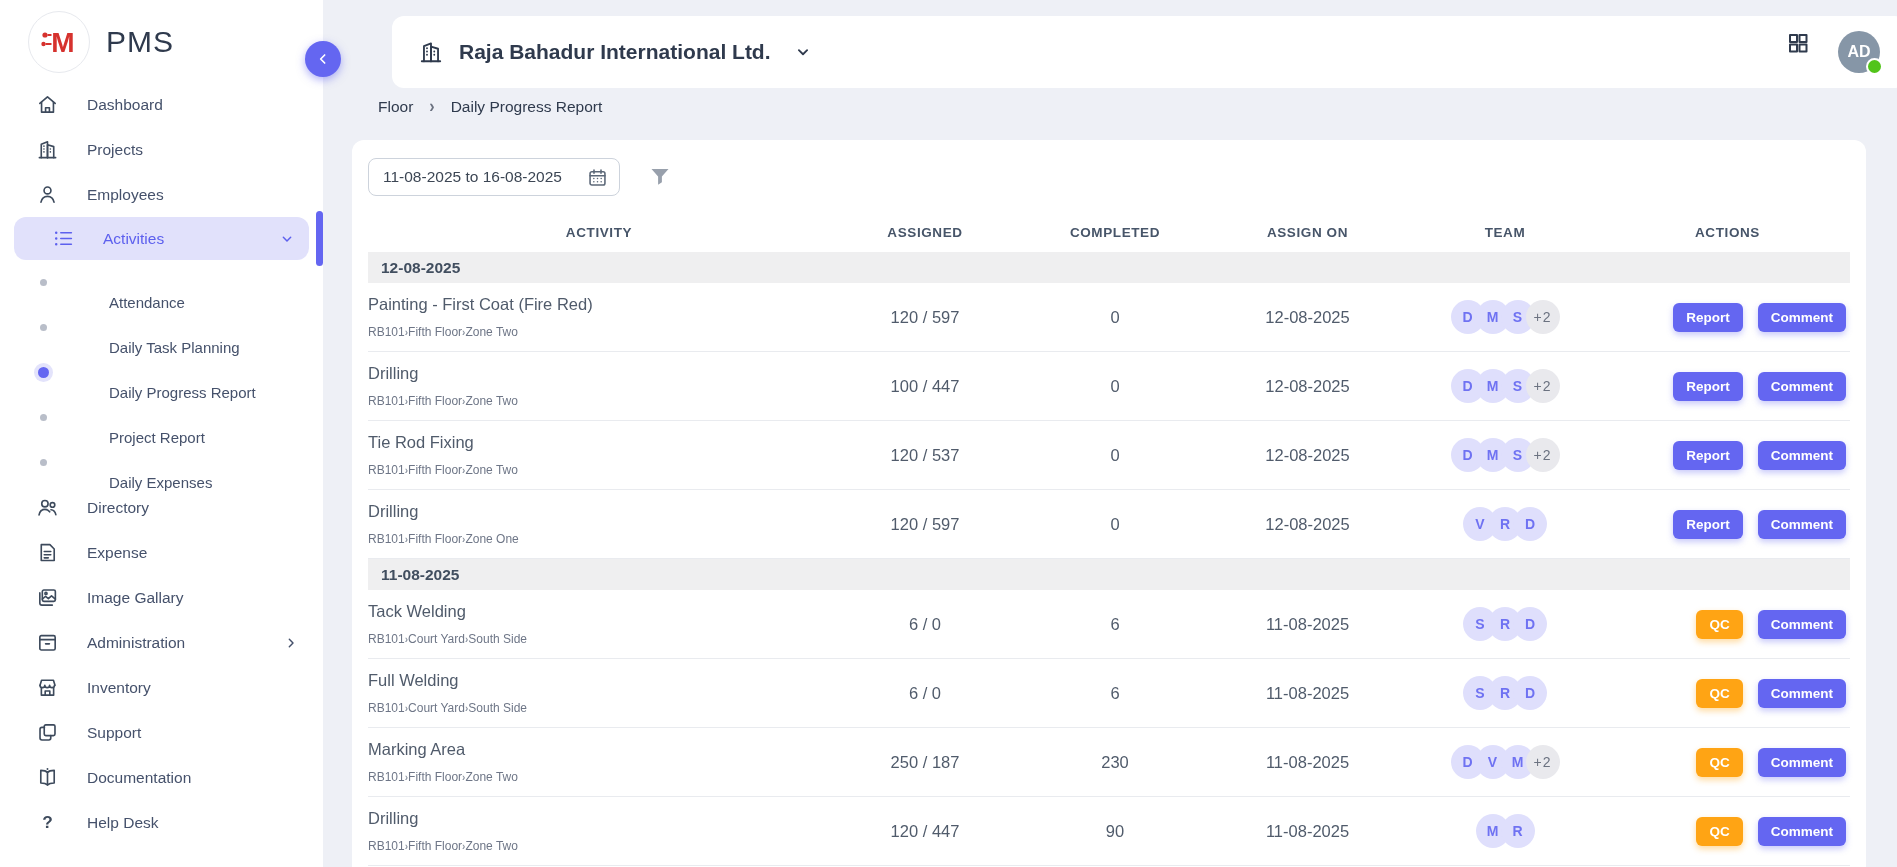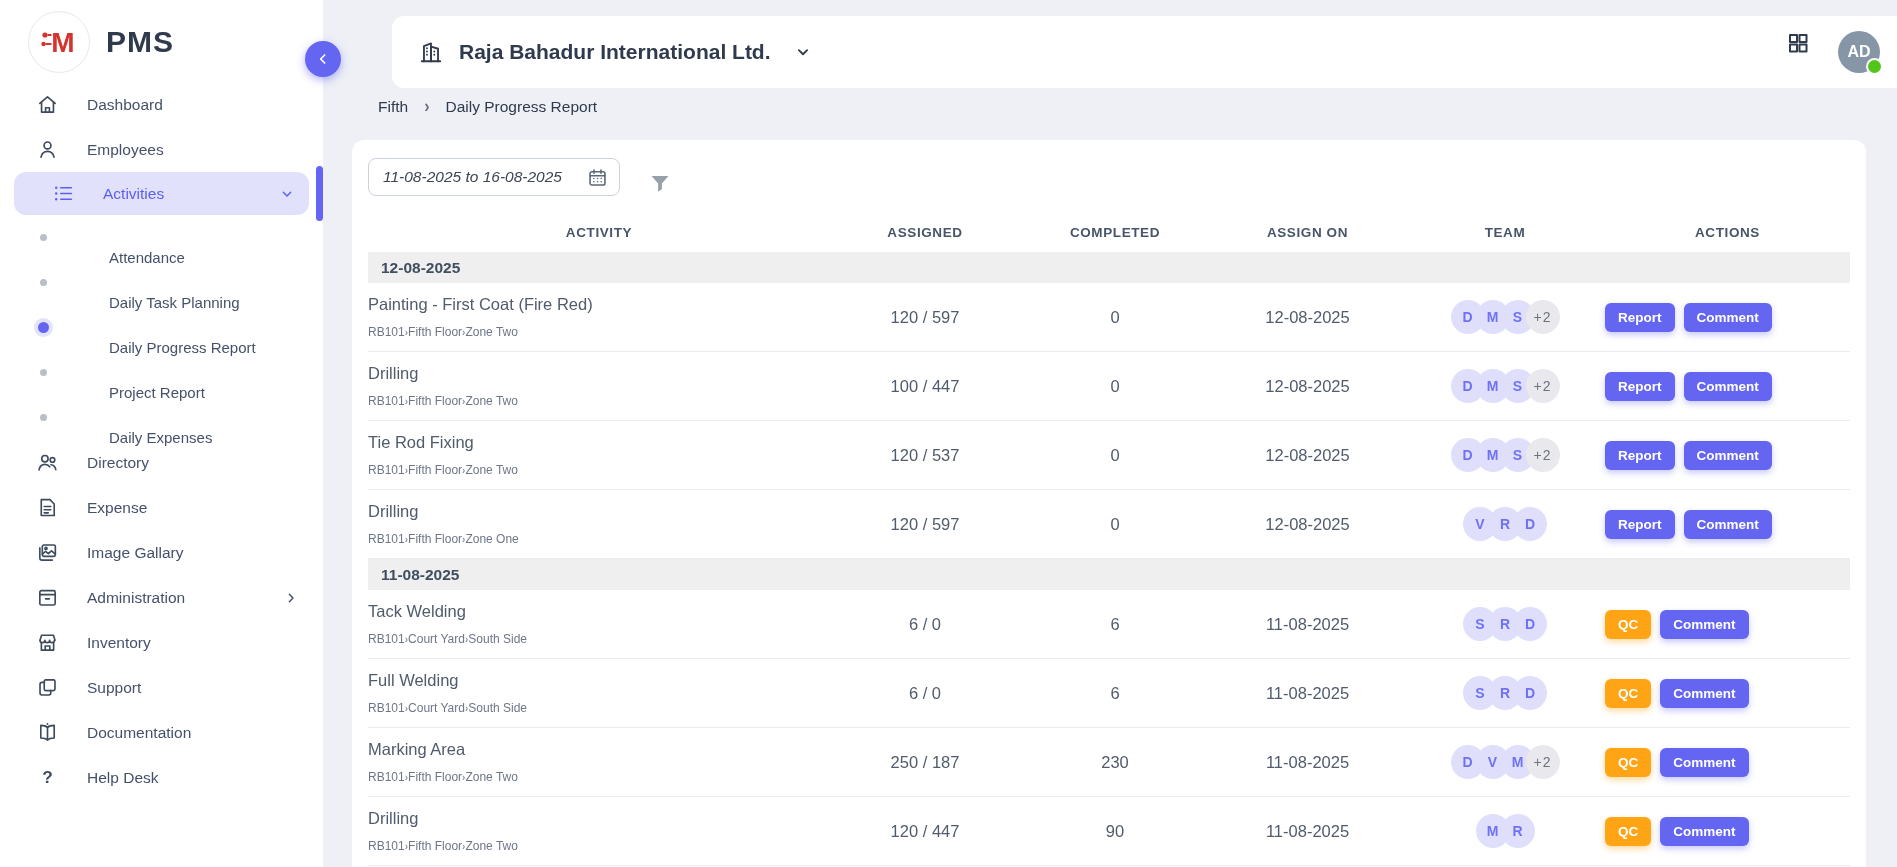--- a/index.html
+++ b/index.html
@@ -8,21 +8,21 @@
     background:#eef0f6;font-family:"Liberation Sans",sans-serif;
     -webkit-font-smoothing:antialiased;
   }
   svg{display:block}
   .icon svg,.mi-icon svg{width:100%;height:100%;fill:none;stroke:currentColor;stroke-width:1.7;stroke-linecap:round;stroke-linejoin:round;}
 
   
   .sidebar{position:absolute;left:0;top:0;width:323px;height:867px;background:#fff;z-index:2;}
   .logo-row{display:flex;align-items:center;gap:16px;padding:16px 0 8px 28px;height:76px;box-sizing:border-box;}
   .logo-circle{width:60px;height:60px;border-radius:50%;border:1px solid #e7e9ee;display:flex;align-items:center;justify-content:center;background:#fff;}
-  .app-name{font-size:30px;font-weight:700;color:#2f3a4d;letter-spacing:1px;}
+  .app-name{font-size:30px;font-weight:400;color:#2f3a4d;letter-spacing:1px;}
   .collapse-btn{position:absolute;left:305px;top:41px;width:36px;height:36px;border-radius:50%;
     background:#6466f1;color:#fff;display:flex;align-items:center;justify-content:center;
     box-shadow:0 3px 8px rgba(100,102,241,.5);cursor:pointer;z-index:6;}
   .collapse-btn svg{width:16px;height:16px;fill:none;stroke:#fff;stroke-width:2.5;stroke-linecap:round;stroke-linejoin:round;}
 
   .menu{padding-top:6px;}
   .menu-item{position:relative;display:flex;align-items:center;gap:28px;height:45px;padding:0 24px 0 36px;
     color:#45516b;font-size:15.5px;cursor:pointer;}
   .mi-icon{width:23px;height:23px;color:#3d4a5c;flex:0 0 auto;}
   .mi-chevron{margin-left:auto;width:16px;height:16px;color:#45516b;}
@@ -51,21 +51,21 @@
     display:flex;align-items:center;justify-content:center;position:relative;cursor:pointer;}
   .status-dot{position:absolute;right:-3px;bottom:-2px;width:13px;height:13px;background:#52c41a;border-radius:50%;border:2px solid #fff;}
 
   
   .breadcrumb{position:absolute;left:378px;top:98px;display:flex;align-items:center;gap:16px;font-size:15.5px;color:#2f3a4d;}
   .bc-sep{color:#6b7280;font-size:16px;font-weight:700;transform:scaleY(1.1);}
 
   
   .main-card{position:absolute;left:352px;top:140px;width:1514px;height:727px;background:#fff;
     border-radius:12px 12px 0 0;padding:18px 16px;box-sizing:border-box;}
-  .filters{display:flex;align-items:flex-end;gap:28px;font-style:italic;}
+  .filters{display:flex;align-items:center;gap:28px;}
   .date-input{display:flex;align-items:center;justify-content:space-between;border:1px solid #cdd3dc;border-radius:8px;
     height:38px;width:252px;padding:0 11px 0 14px;box-sizing:border-box;font-size:15.5px;color:#3c4654;cursor:text;background:#fff;}
   .cal-icon{width:21px;height:21px;color:#5c6878;}
   .cal-icon svg{stroke-width:1.8;}
   .funnel-icon{width:24px;height:24px;cursor:pointer;}
 
   
   .tbl{margin-top:16px;--cols:1fr 190px 190px 195px 200px 245px;}
   .thead{display:grid;grid-template-columns:var(--cols);height:40px;align-items:center;
     font-size:13.5px;font-weight:700;color:#475569;letter-spacing:.6px;}
@@ -76,21 +76,21 @@
   .cell-activity{padding-right:10px;}
   .act-title{font-size:16.5px;color:#505b6b;margin-bottom:11px;}
   .act-crumb{font-size:12px;color:#6e7687;display:flex;align-items:center;}
   .crumb-sep{color:#8d95a2;font-size:10px;font-weight:700;}
   .cell-num{text-align:center;font-size:16.5px;color:#505b6b;}
   .cell-team{display:flex;justify-content:center;align-items:center;}
   .av{width:34px;height:34px;border-radius:50%;background:#dfdffc;color:#6f72f2;font-size:14px;font-weight:700;
     display:flex;align-items:center;justify-content:center;margin-left:-9px;}
   .av:first-child{margin-left:0;}
   .av.more{background:#e9e9ed;color:#6b7280;font-weight:400;letter-spacing:1px;}
-  .cell-actions{display:flex;justify-content:flex-start;gap:9px;padding-right:4px;}
+  .cell-actions{display:flex;justify-content:flex-end;gap:15px;padding-right:4px;}
   .btn{height:29px;border:none;border-radius:6px;color:#fff;font-weight:700;font-size:13.5px;padding:0 13px;
     font-family:"Liberation Sans",sans-serif;cursor:pointer;}
   .btn.primary{background:#6466f1;box-shadow:0 3px 6px rgba(100,102,241,.35);}
   .btn.warning{background:#ffa414;box-shadow:0 3px 6px rgba(255,164,20,.4);}
 </style>
 </head>
 <body>
 
 <div class="sidebar">
   <div class="logo-row">
@@ -114,20 +114,31 @@
   <div class="menu" id="menu">
       <div class="menu-item">
         <span class="mi-icon">
           <svg viewBox="0 0 24 24">
             <path d="M4 10.8 12 4l8 6.8"></path>
             <path d="M5.8 9.6V20h12.4V9.6"></path>
             <path d="M10 20v-4.6h4V20"></path>
           </svg>
         </span>
         <span class="mi-label">Dashboard</span>
+      </div>
+      <div class="menu-item">
+        <span class="mi-icon">
+          <svg viewBox="0 0 24 24">
+            <path d="M3.5 20.5h17"></path>
+            <path d="M5.5 20.5V6.5L12 4v16.5"></path>
+            <path d="M12 20.5V7l6.5 2V20.5"></path>
+            <path d="M8.3 8.5h.01M8.3 11.5h.01M8.3 14.5h.01M15 11.5h.01M15 14.5h.01"></path>
+          </svg>
+        </span>
+        <span class="mi-label">Projects</span>
       </div>
       <div class="menu-item">
         <span class="mi-icon">
           <svg viewBox="0 0 24 24">
             <circle cx="12" cy="7.8" r="3.6"></circle>
             <path d="M5.2 20c.8-4 3.5-6.1 6.8-6.1S18 16 18.8 20"></path>
           </svg>
         </span>
         <span class="mi-label">Employees</span>
       </div>
@@ -279,21 +290,21 @@
         </svg>
     </div>
     <div class="avatar">
       <span>AD</span>
       <span class="status-dot"></span>
     </div>
   </div>
 </div>
 
 <div class="breadcrumb">
-  <span>Fifth</span>
+  <span>Floor</span>
   <span class="bc-sep">›</span>
   <span>Daily Progress Report</span>
 </div>
 
 <div class="main-card">
   <div class="filters">
     <div class="date-input">
       <span>11-08-2025 to 16-08-2025</span>
       <span class="cal-icon icon">
         <svg viewBox="0 0 24 24">

